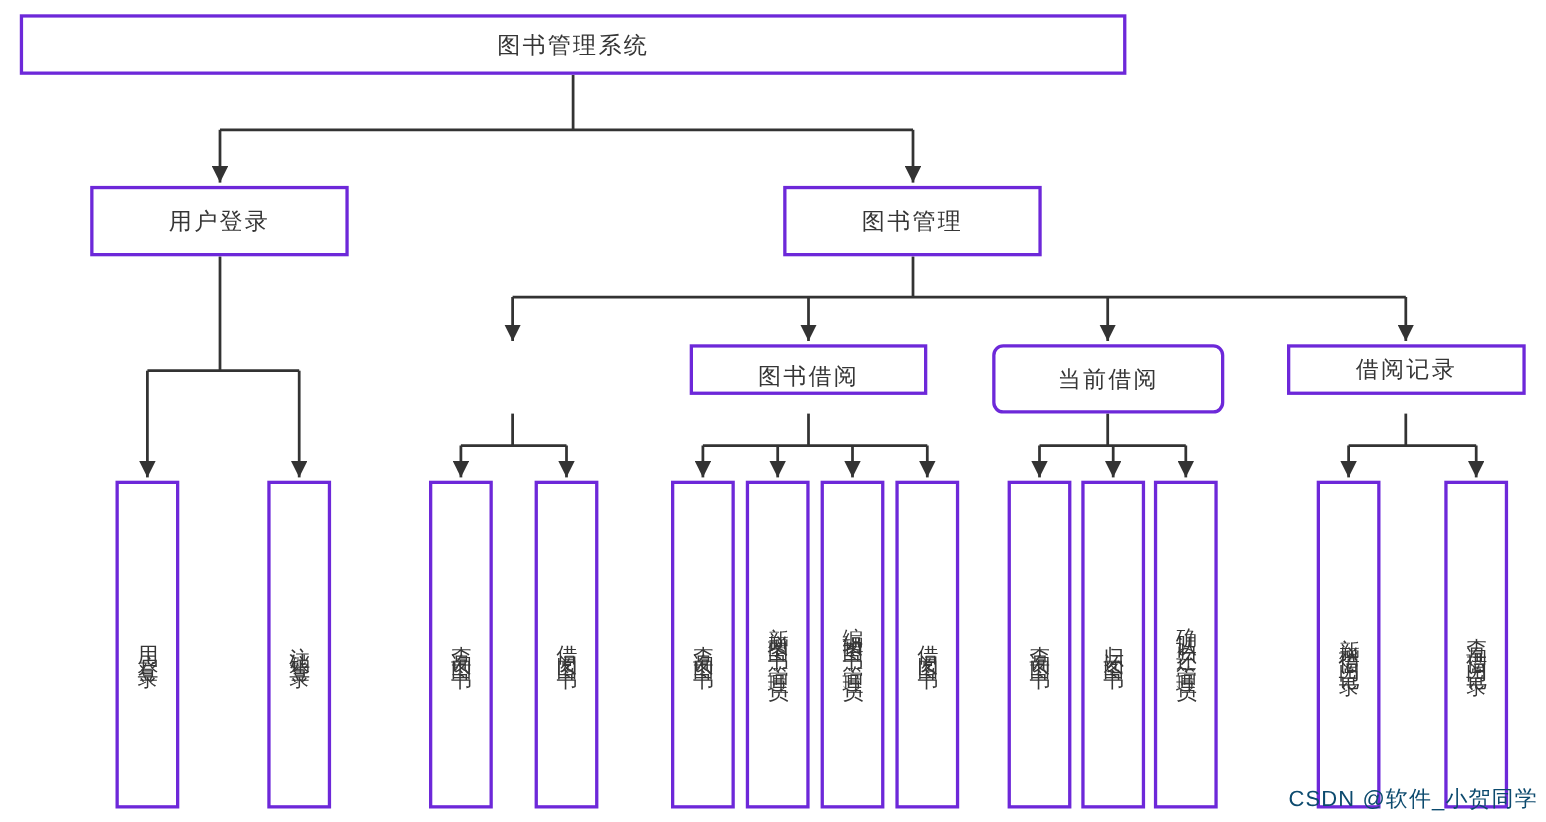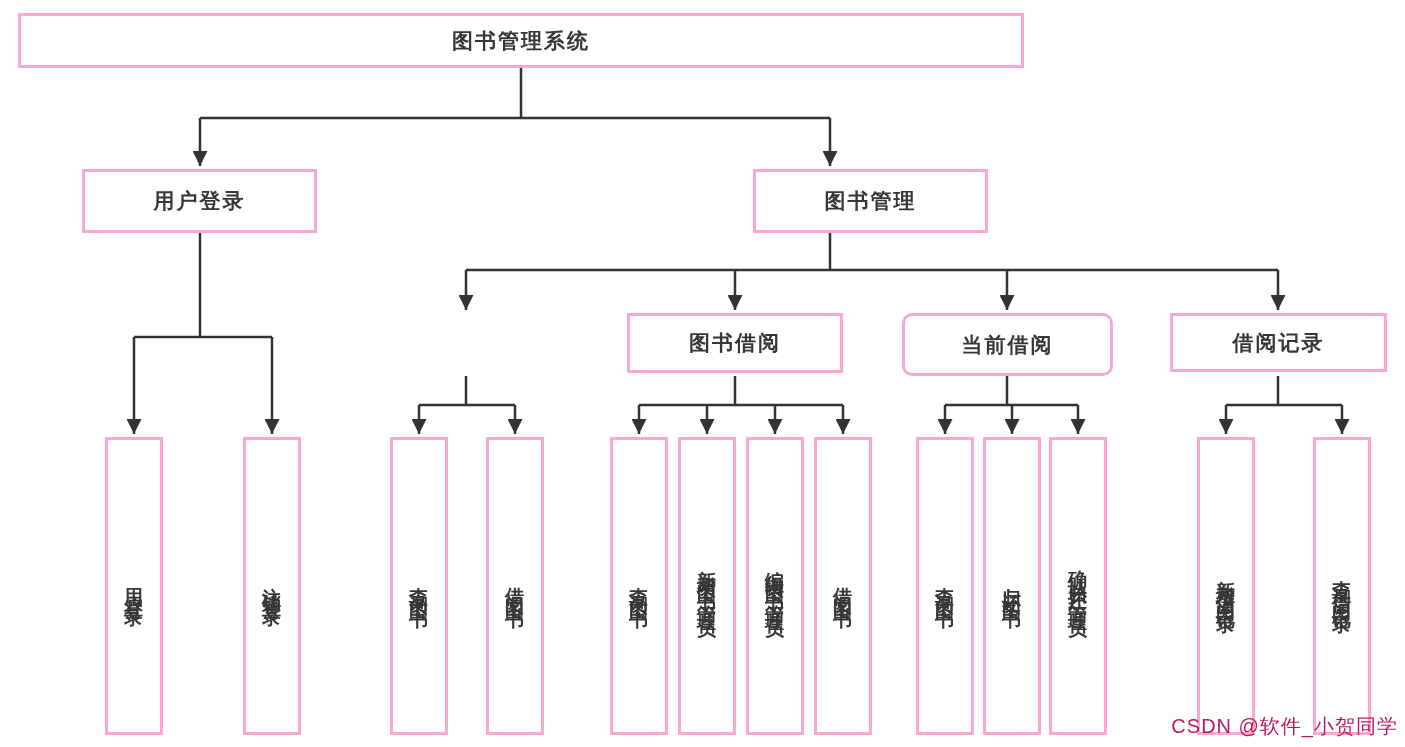--- a/index.html
+++ b/index.html
@@ -12,27 +12,26 @@
     overflow: hidden;
   }
   #wires {
     position: absolute;
     left: 0; top: 0;
     width: 1405px; height: 747px;
   }
   .node {
     position: absolute;
     box-sizing: border-box;
-    border: 3px solid #f9a8d4;
+    border: 3px solid #6d28d9;
     background: #ffffff;
     display: flex;
     align-items: center;
     justify-content: center;
     color: #363636;
-    font-weight: bold;
   }
   .hnode { font-size: 21px; letter-spacing: 2px; }
   .root  { left: 18px; top: 13px; width: 1006px; height: 55px; font-size: 21px; }
   .leaf {
     top: 437px;
     width: 58px;
     height: 298px;
   }
   .leaf .vtext {
     writing-mode: vertical-rl;
@@ -41,21 +40,21 @@
     letter-spacing: 7px;
     line-height: 1;
     white-space: nowrap;
     color: #363636;
   }
   .watermark {
     position: absolute;
     right: 7px;
     top: 713px;
     font-size: 20px;
-    color: #be185d;
+    color: #0c4a6e;
     letter-spacing: 1px;
     z-index: 5;
     white-space: nowrap;
   }
   line { stroke: #333333; stroke-width: 2.5; }
 </style>
 </head>
 <body>
 
 <div id="canvas">
@@ -122,31 +121,31 @@
     </g>
   </svg>
 
   <div class="node hnode root">
     <span>图书管理系统</span>
   </div>
 
   <div class="node hnode" style="left:82px; top:169px; width:235px; height:64px;">
     <span>用户登录</span>
   </div>
-  <div class="node hnode" style="left:712px; top:169px; width:235px; height:64px;margin-left:41px;">
+  <div class="node hnode" style="left:712px; top:169px; width:235px; height:64px;">
     <span>图书管理</span>
   </div>
 
-  <div class="node hnode" style="left:627px; top:313px; width:216px; height:60px;">
+  <div class="node hnode" style="left:627px; top:313px; width:216px; height:46px;align-items:flex-end;">
     <span>图书借阅</span>
   </div>
   <div class="node hnode" style="left:902px; top:313px; width:211px; height:63px;border-radius:10px;">
     <span>当前借阅</span>
   </div>
-  <div class="node hnode" style="left:1170px; top:313px; width:217px; height:59px;">
+  <div class="node hnode" style="left:1170px; top:313px; width:217px; height:46px;">
     <span>借阅记录</span>
   </div>
 
   <div class="node leaf" style="left:105px;">
     <span class="vtext">用户登录</span>
   </div>
   <div class="node leaf" style="left:243px;">
     <span class="vtext">注销登录</span>
   </div>
 

